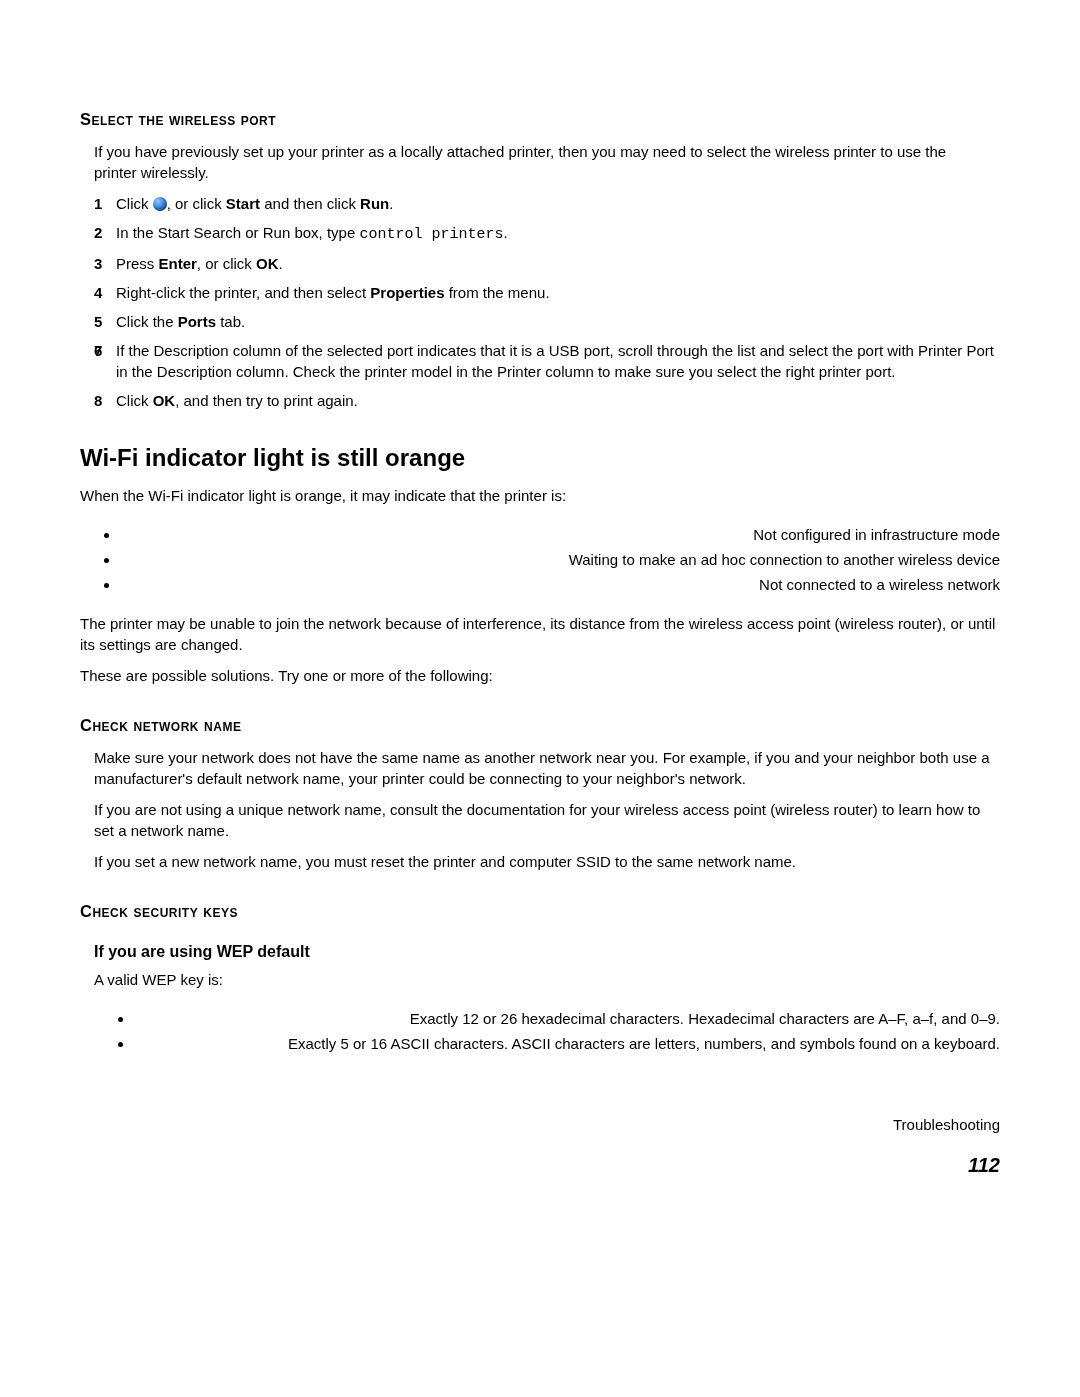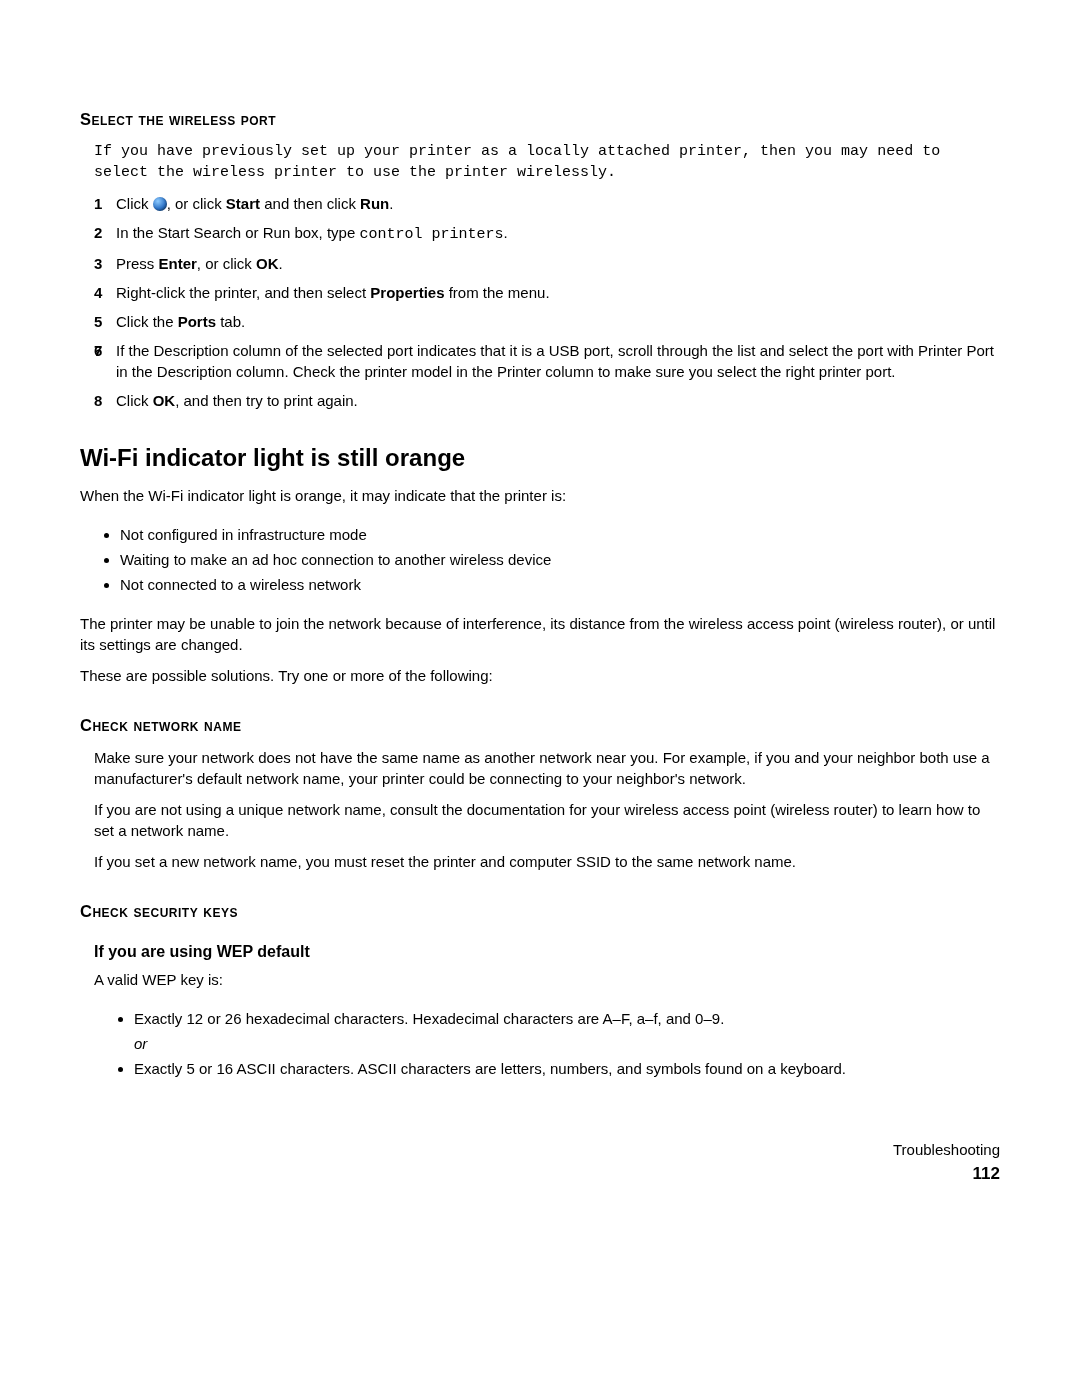--- a/index.html
+++ b/index.html
@@ -16,21 +16,20 @@
   .small-caps-h {
     font-variant: small-caps;
     letter-spacing: 0.5px;
     font-weight: bold;
     font-size: 16.5px;
     margin-top: 28px;
     margin-bottom: 10px;
   }
   .intro-para {
     margin: 8px 12px 10px 14px;
-    font-family: Liberation Mono, monospace;
   }
   .body-para {
     margin: 10px 0;
   }
   .body-para-ind {
     margin: 10px 0 10px 14px;
   }
   ol.numlist {
     list-style: none;
     padding-left: 14px;
@@ -44,20 +43,21 @@
   ol.numlist > li > .num {
     position: absolute;
     left: 0;
     top: 0;
     font-weight: bold;
   }
   ul.bullets {
     list-style: disc;
     padding-left: 40px;
     margin: 18px 0;
+    text-align: right;
   }
   ul.bullets li {
     margin: 4px 0;
   }
   .h2-main {
     font-weight: bold;
     font-size: 24px;
     margin-top: 30px;
     margin-bottom: 8px;
   }
@@ -69,22 +69,23 @@
   .mono {
     font-family: "Courier New", monospace;
   }
   .footer {
     text-align: right;
     margin-top: 60px;
     font-size: 15px;
   }
   .pagenum {
     font-weight: bold;
-    font-size: 17px;
-    margin-top: 2px;
+    font-size: 20px;
+    margin-top: 16px;
+    font-style: italic;
   }
   .win-orb {
     display: inline-block;
     width: 14px;
     height: 14px;
     border-radius: 50%;
     vertical-align: -2px;
     background: radial-gradient(circle at 35% 30%, #8ecbff 0%, #2e74c7 55%, #0b3f78 100%);
     box-shadow: inset -1px -1px 2px rgba(0,0,0,.3);
   }
@@ -139,21 +140,20 @@
 <div class="body-para-ind">Make sure your network does not have the same name as another network near you. For example, if you and your neighbor both use a manufacturer's default network name, your printer could be connecting to your neighbor's network.</div>
 <div class="body-para-ind">If you are not using a unique network name, consult the documentation for your wireless access point (wireless router) to learn how to set a network name.</div>
 <div class="body-para-ind">If you set a new network name, you must reset the printer and computer SSID to the same network name.</div>
 
 <div class="small-caps-h">Check security keys</div>
 <div class="h4-sub">If you are using WEP default</div>
 <div class="body-para-ind" style="margin-top:4px">A valid WEP key is:</div>
 <ul class="bullets" style="padding-left:54px">
   <li>
     <span>Exactly 12 or 26 hexadecimal characters. Hexadecimal characters are A–F, a–f, and 0–9.</span>
-    <div class="or-italic">or</div>
   </li>
   <li>Exactly 5 or 16 ASCII characters. ASCII characters are letters, numbers, and symbols found on a keyboard.</li>
 </ul>
 
 <div class="footer">
   <div>Troubleshooting</div>
   <div class="pagenum">112</div>
 </div>
 
 </body></html>

